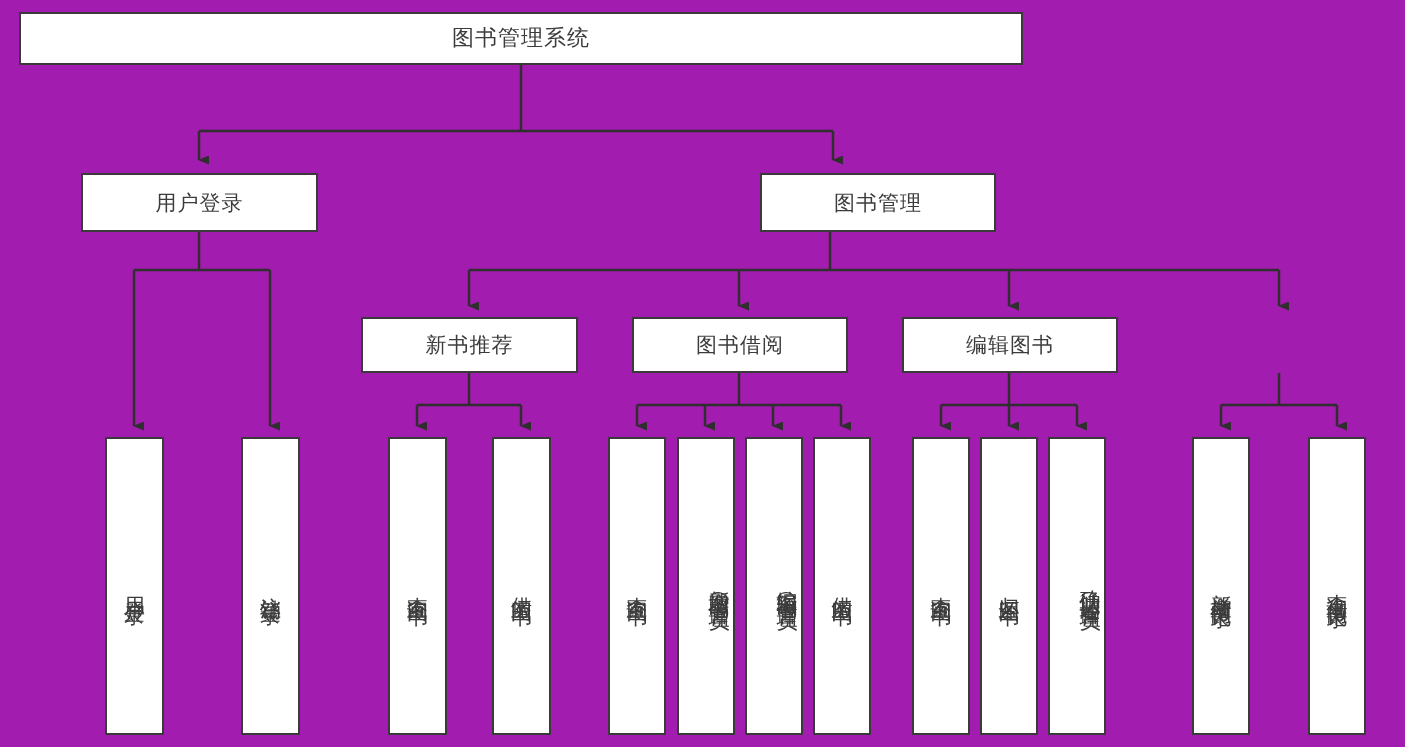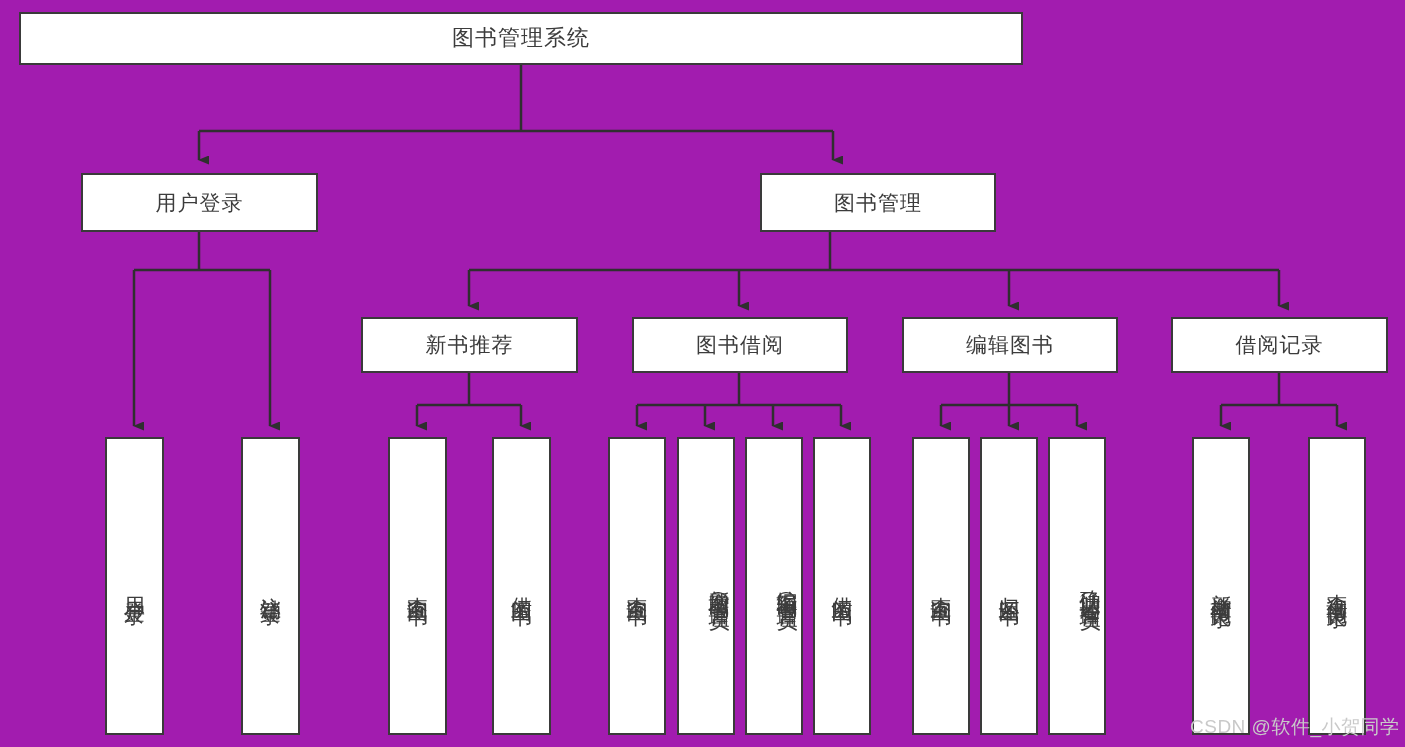--- a/index.html
+++ b/index.html
@@ -128,21 +128,20 @@
   </svg>
 
   <div class="node horiz root" style="left:19px; top:12px; width:1004px; height:53px;">图书管理系统</div>
 
   <div class="node horiz" style="left:81px; top:173px; width:237px; height:59px;">用户登录</div>
   <div class="node horiz" style="left:712px; top:173px; width:236px; height:59px;margin-left:48px;">图书管理</div>
 
   <div class="node horiz" style="left:361px; top:317px; width:217px; height:56px;">新书推荐</div>
   <div class="node horiz" style="left:632px; top:317px; width:216px; height:56px;">图书借阅</div>
   <div class="node horiz" style="left:902px; top:317px; width:216px; height:56px;">编辑图书</div>
-  <div class="node horiz" style="left:1171px; top:317px; width:217px; height:56px;">借阅记录</div>
 
   <div class="node vert" style="left:105px; top:437px; width:59px; height:298px;">
     <span class="vtext">用户登录</span>
   </div>
   <div class="node vert" style="left:241px; top:437px; width:59px; height:298px;">
     <span class="vtext">注销登录</span>
   </div>
 
   <div class="node vert" style="left:388px; top:437px; width:59px; height:298px;">
     <span class="vtext">查询图书</span>
@@ -174,15 +173,14 @@
     <span class="vtext">确认归还（管理员）</span>
   </div>
 
   <div class="node vert" style="left:1192px; top:437px; width:58px; height:298px;">
     <span class="vtext">新增借阅记录</span>
   </div>
   <div class="node vert" style="left:1308px; top:437px; width:58px; height:298px;">
     <span class="vtext">查询借阅记录</span>
   </div>
 
-  <div class="watermark" style="left:1190px; top:714px;">CSDN @软件_小贺同学</div>
 
 </div>
 
 </body></html>

